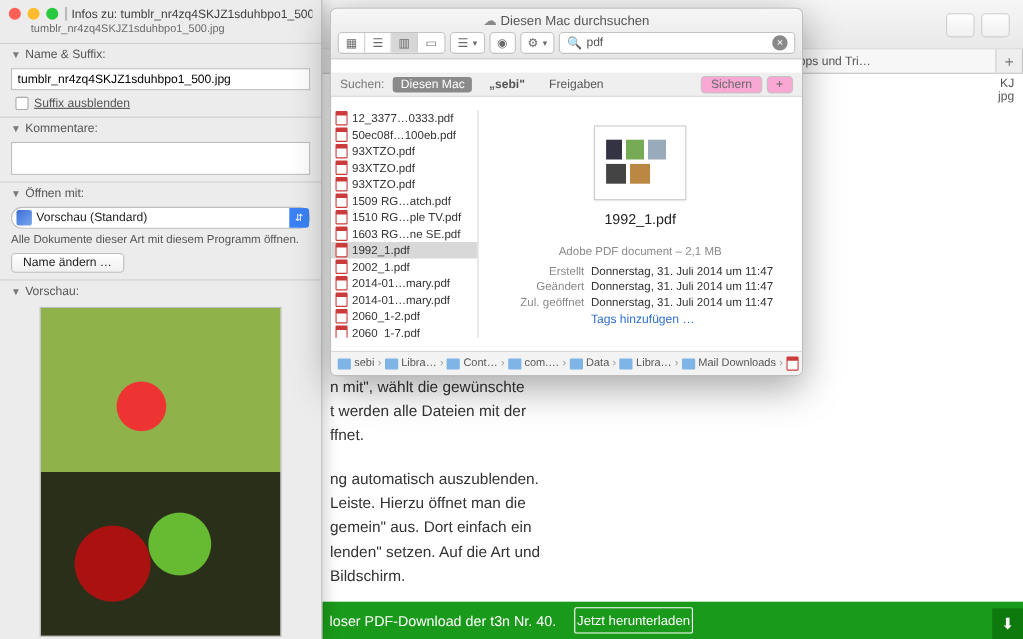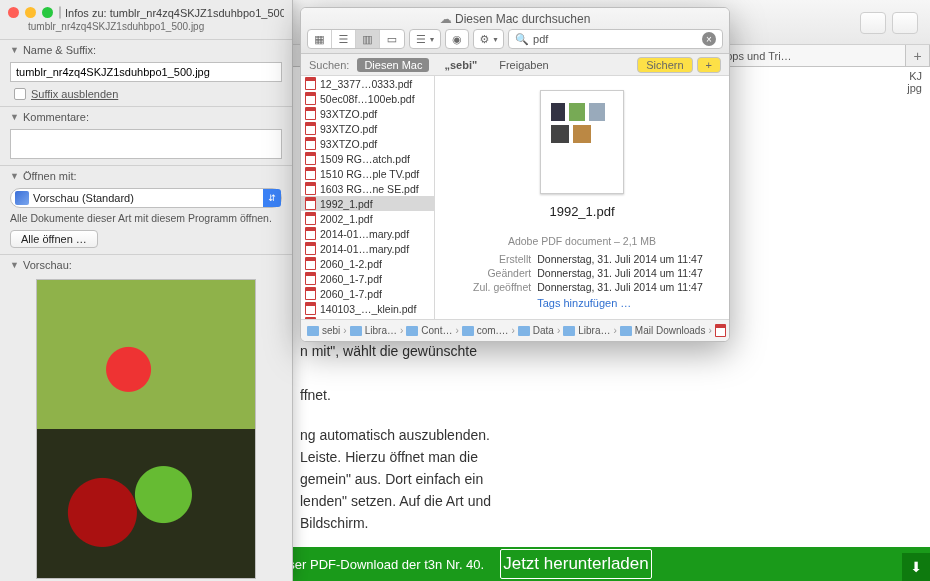--- a/index.html
+++ b/index.html
@@ -27,21 +27,21 @@
   }
   .bg-corner-text { position:absolute; top:70px; right:8px; font-size:11px; color:#555; text-align:right; }
 
   
   .article { position:absolute; top:340px; left:300px; right:200px; font-size:14px; color:#333; line-height:22px; }
   .article p { margin-bottom:18px; }
 
   
   .dl-bar { position:absolute; left:0; right:0; bottom:0; height:34px; background:#1a9a1a; display:flex; align-items:center; justify-content:center; gap:16px; }
   .dl-bar span { color:#fff; font-size:13px; }
-  .dl-bar .btn { border:1px solid #fff; color:#fff; padding:4px 2px; font-size:17px; border-radius:2px; }
+  .dl-bar .btn { border:1px solid #fff; color:#fff; padding:4px 2px; font-size:12px; border-radius:2px; }
   .dl-corner { position:absolute; right:0; bottom:0; width:28px; height:28px; background:#0e7a0e; display:flex; align-items:center; justify-content:center; color:#fff; font-size:14px; }
 
   
   .info-win {
     position:absolute; top:0; left:0; width:293px; height:581px;
     background:#ececec; border-right:1px solid #bdbdbd;
     box-shadow: 3px 0 12px rgba(0,0,0,.18);
     display:flex; flex-direction:column;
   }
   .traffic { display:flex; gap:6px; padding:6px 8px 2px; align-items:center; }
@@ -68,38 +68,38 @@
       radial-gradient(circle at 30% 78%, #a11 0 34px, transparent 35px),
       linear-gradient(180deg, #8fb24a 0 50%, #2a2f1a 50% 100%);
     border:1px solid #bfbfbf;
   }
 
   
   .finder {
     position:absolute; top:7px; left:300px; width:430px; height:335px;
     background:#fff; border:1px solid #bdbdbd; border-radius:6px;
     box-shadow:0 10px 35px rgba(0,0,0,.35);
-    display:flex; flex-direction:column; overflow:hidden;
+    display:flex; flex-direction:column; overflow:hidden;gap:12px;
   }
   .finder-titlebar { height:46px; background:linear-gradient(#f6f6f6,#e6e6e6); border-bottom:1px solid #c8c8c8; position:relative; }
   .finder-title { text-align:center; font-size:12px; color:#555; padding-top:4px; }
   .finder-tools { position:absolute; bottom:4px; left:6px; right:6px; display:flex; align-items:center; gap:4px; }
   .seg { display:inline-flex; border:1px solid #c3c3c3; border-radius:4px; overflow:hidden; height:20px; background:#fff; }
   .seg .cell { width:24px; display:flex; align-items:center; justify-content:center; border-right:1px solid #d0d0d0; font-size:11px; color:#6a6a6a; }
   .seg .cell:last-child { border-right:none; }
   .pill { border:1px solid #c3c3c3; border-radius:4px; height:20px; padding:0 6px; display:inline-flex; align-items:center; gap:4px; color:#6a6a6a; background:#fff; font-size:11px; }
   .finder-search { flex:1; display:flex; align-items:center; gap:4px; background:#fff; border:1px solid #c3c3c3; border-radius:4px; height:20px; padding:0 6px; font-size:11px; color:#555; min-width:0; }
   .finder-search .x { margin-left:auto; width:14px; height:14px; border-radius:50%; background:#8a8a8a; color:#fff; display:flex; align-items:center; justify-content:center; font-size:10px; }
 
   .scope-bar { height:22px; background:#efefef; border-bottom:1px solid #d8d8d8; display:flex; align-items:center; gap:8px; padding:0 8px; font-size:11px; color:#555;}
   .scope-label{color:#777;}
   .scope-item { padding:1px 7px; border-radius:3px;text-align:right; }
   .scope-item.sel { background:#8a8a8a; color:#fff; }
   .scope-right { margin-left:auto; display:flex; gap:4px; }
-  .scope-btn { border:1px solid #c3c3c3; border-radius:4px; background:#fde047; padding:1px 8px; font-size:11px; color:#666; }
+  .scope-btn { border:1px solid #c3c3c3; border-radius:4px; background:#f9a8d4; padding:1px 8px; font-size:11px; color:#666; }
 
   .finder-body { flex:1; display:flex; min-height:0; }
   .file-col { width:134px; border-right:1px solid #d8d8d8; overflow:hidden; }
   .file-row { display:flex; align-items:center; gap:4px; font-size:10.5px; color:#333; padding:1px 4px; height:15px; white-space:nowrap; overflow:hidden; }
   .file-row.sel { background:#d8d8d8; }
   .pdf-ico { width:11px; height:13px; background:#fff; border:1px solid #cc3b3b; border-top:4px solid #cc3b3b; flex-shrink:0; border-radius:1px; }
 
   .detail { flex:1; padding:10px 12px; display:flex; flex-direction:column; align-items:center; overflow:hidden; }
   .thumb { width:84px; height:104px; background:#fff; border:1px solid #ccc; margin-top:4px; position:relative; box-shadow:0 1px 2px rgba(0,0,0,.2); }
   .thumb::before { content:""; position:absolute; top:12px; left:10px; right:10px; height:40px;
@@ -136,21 +136,21 @@
   </div>
   <div class="bg-corner-text">
     <div>KJ</div>
     <div>jpg</div>
   </div>
 </div>
 
 <div class="article">
   <p>
     <span>n mit", wählt die gewünschte</span><br>
-    <br>
+    <span>t werden alle Dateien mit der</span><br>
     <span>ffnet.</span>
   </p>
   <p>
     <span>ng automatisch auszublenden.</span><br>
     <span>Leiste. Hierzu öffnet man die</span><br>
     <span>gemein" aus. Dort einfach ein</span><br>
     <span>lenden" setzen. Auf die Art und</span><br>
     <span>Bildschirm.</span>
   </p>
 </div>
@@ -199,21 +199,21 @@
     <div class="sec-head">
       <span class="tri">▼</span>
       <span>Öffnen mit:</span>
     </div>
     <div class="app-select">
       <span style="width:14px;height:14px;background:linear-gradient(135deg,#3a6fd8,#7aa6ee);border-radius:2px;margin-right:4px"></span>
       <span>Vorschau (Standard)</span>
       <span class="arrows">⇵</span>
     </div>
     <div class="note">Alle Dokumente dieser Art mit diesem Programm öffnen.</div>
-    <span class="btn-small">Alle öffnen …</span>
+    <span class="btn-small">Name ändern …</span>
   </div>
 
   <div class="section">
     <div class="sec-head">
       <span class="tri">▼</span>
       <span>Vorschau:</span>
     </div>
     <div class="preview-img"></div>
   </div>
 </div>

